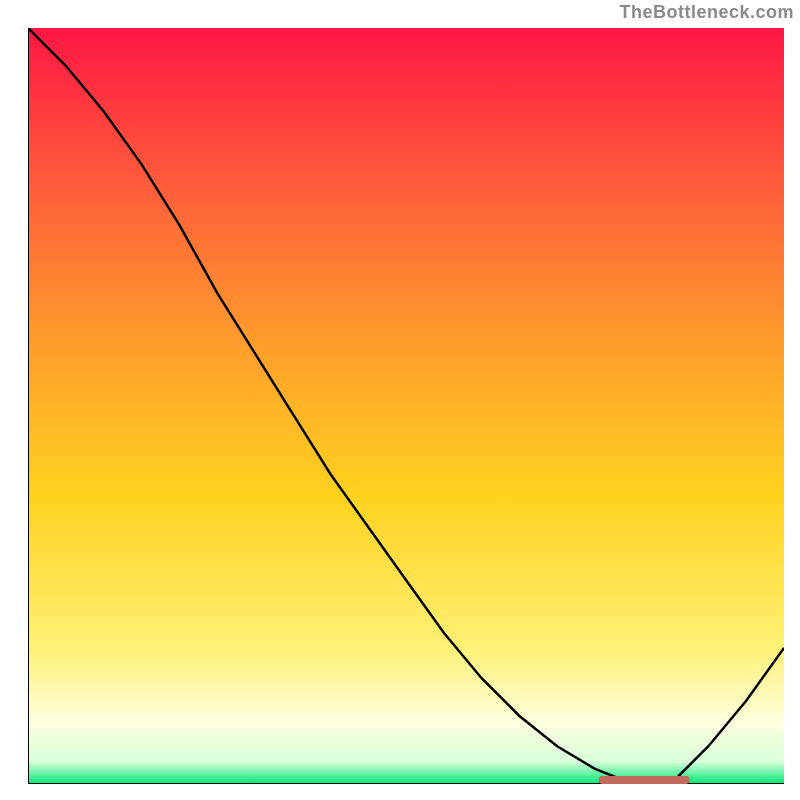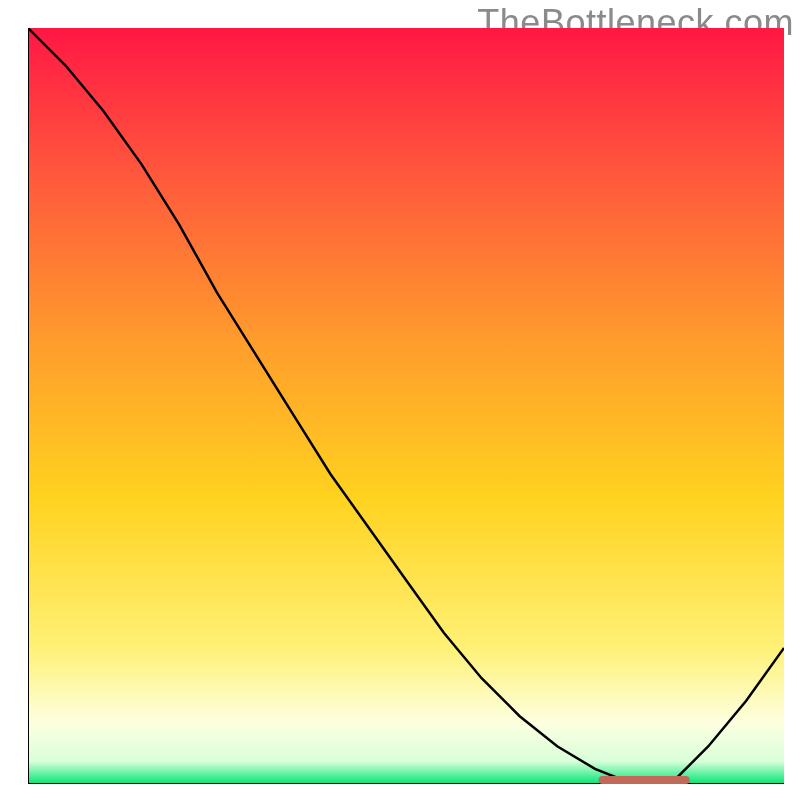--- a/index.html
+++ b/index.html
@@ -13,22 +13,22 @@
   }
   .wrap {
     position: relative;
     width: 800px;
     height: 800px;
   }
   .watermark {
     position: absolute;
     top: 2px;
     right: 6px;
-    font-size: 36px;
-    font-weight: 400;
+    font-size: 18px;
+    font-weight: 700;
     color: #8a8a8a;
     letter-spacing: 0.5px;
   }
   .chart-container {
     position: absolute;
     left: 28px;
     top: 28px;
     width: 756px;
     height: 756px;
   }

